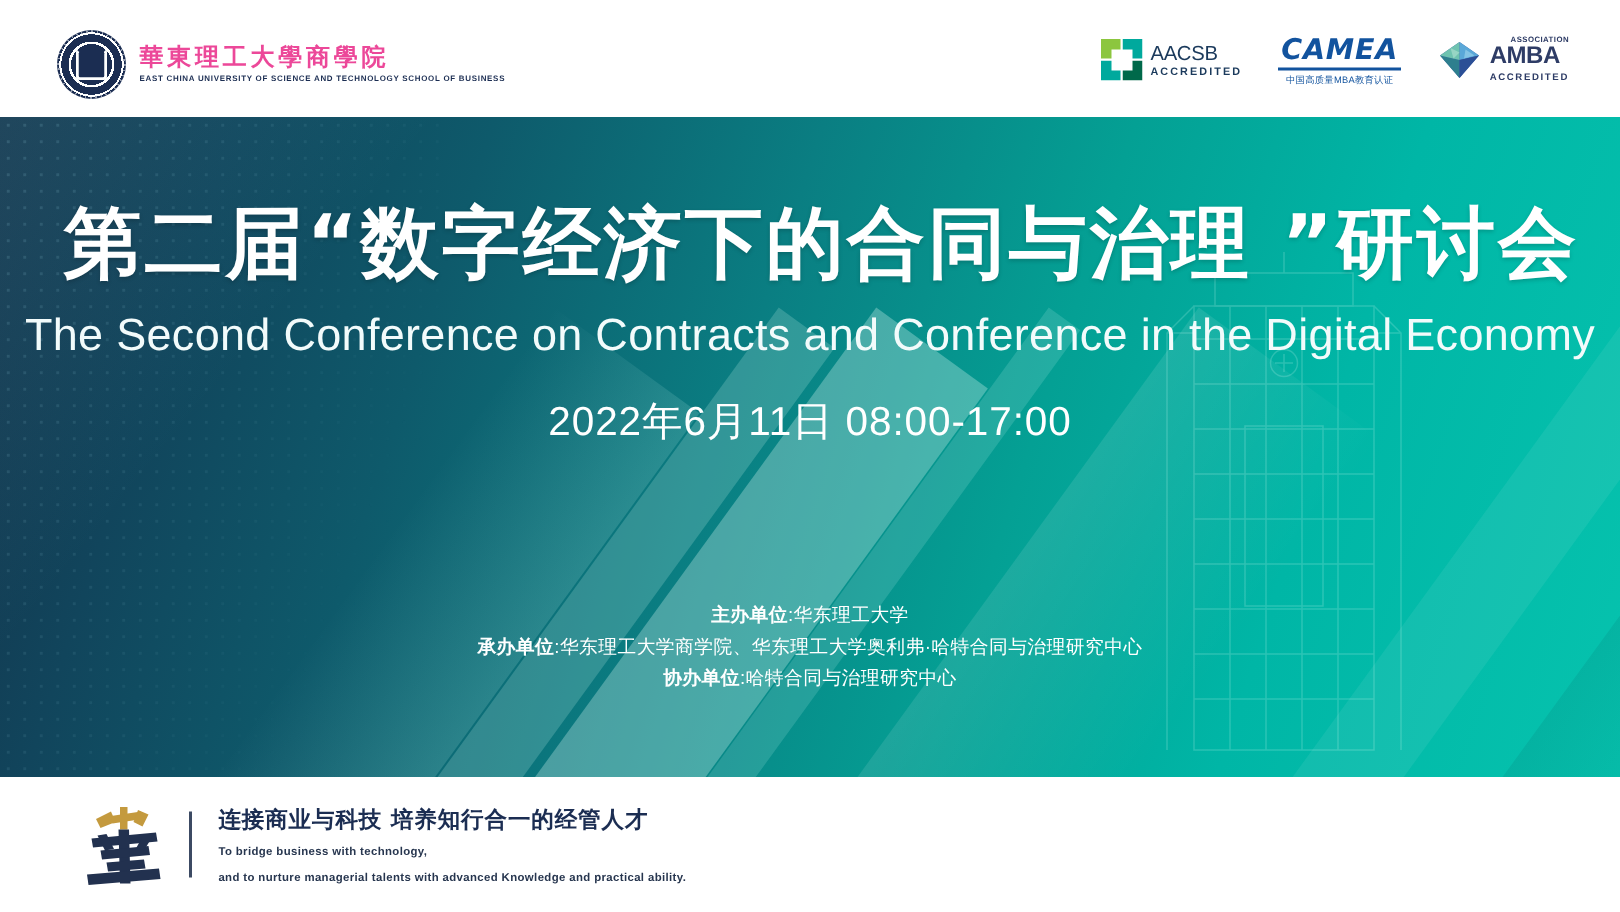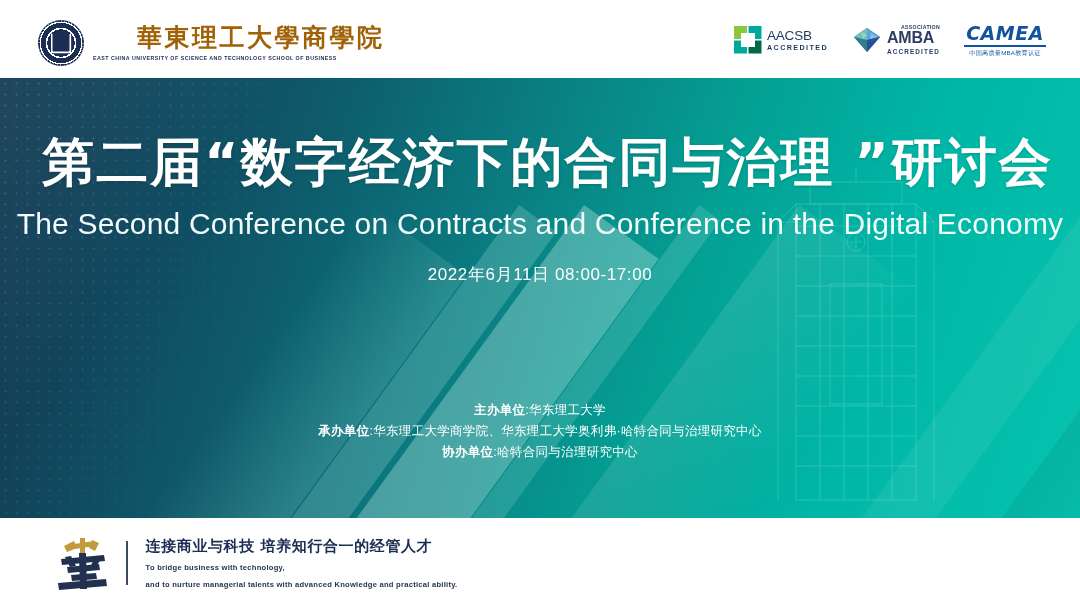--- a/index.html
+++ b/index.html
@@ -38,22 +38,22 @@
     transform:translate(-50%,-50%);
     width:46px; height:46px; border-radius:50%;
     background:
       repeating-conic-gradient(from 0deg, rgba(255,255,255,.55) 0deg 2.2deg, rgba(0,0,0,0) 2.2deg 9deg);
     mask:radial-gradient(circle, transparent 0 63%, #000 63% 76%, transparent 76%);
     -webkit-mask:radial-gradient(circle, transparent 0 63%, #000 63% 76%, transparent 76%);
   }
   .uni-names { display:flex; flex-direction:column; justify-content:center; }
   .uni-cn {
     font-family:"DejaVu Serif","Liberation Serif",serif;
-    font-size:25px; font-weight:700; color:#a16207;
-    letter-spacing:2.5px; line-height:1.05; white-space:nowrap;margin-left:44px;
+    font-size:16px; font-weight:700; color:#ec4899;
+    letter-spacing:2.5px; line-height:1.05; white-space:nowrap;
   }
   .uni-en {
     font-size:5.3px; font-weight:700; color:#1b2d52;
     letter-spacing:.48px; margin-top:4px; white-space:nowrap;
   }
 
   
   .accreds {
     position:absolute; right:34px; top:22px;
     display:flex; align-items:center; gap:24px;
@@ -139,21 +139,21 @@
     text-shadow:0 1px 3px rgba(0,0,0,.18);
     padding-left:15px;
   }
   .title-en {
     margin-top:9px; text-align:center;
     font-size:30px; font-weight:400; color:#f2fbfb;
     letter-spacing:.2px; white-space:nowrap;
   }
   .datetime {
     margin-top:22px; text-align:center;
-    font-size:17px; font-weight:400; color:#ffffff;
+    font-size:27px; font-weight:400; color:#ffffff;
     letter-spacing:.6px; white-space:nowrap;
   }
 
   
   .orgs {
     position:absolute; left:0; top:322px; width:1080px;
     text-align:center; color:#ffffff;
   }
   .org-line {
     font-size:12.5px; line-height:21px; letter-spacing:.3px; white-space:nowrap;
@@ -204,45 +204,45 @@
       <svg class="aacsb-mark" viewBox="0 0 28 28">
         <rect x="0" y="0" width="13" height="13" fill="#8cc63f"></rect>
         <rect x="14.5" y="0" width="13" height="13" fill="#00a99d"></rect>
         <rect x="0" y="14.5" width="13" height="13" fill="#00a99d"></rect>
         <rect x="14.5" y="14.5" width="13" height="13" fill="#00694a"></rect>
         <rect x="7" y="7" width="14" height="14" fill="#ffffff"></rect>
       </svg>
       <div class="acc-text">
         <span class="acc-main">AACSB</span>
         <span class="acc-sub">ACCREDITED</span>
+      </div>
+    </div>
+
+    <div class="acc">
+      <div class="camea-text">
+        <span class="camea-main">CAMEA</span>
+        <span class="camea-rule"></span>
+        <span class="camea-sub">中国高质量MBA教育认证</span>
       </div>
     </div>
 
     <div class="acc">
       <svg class="amba-mark" viewBox="0 0 30 28">
         <polygon points="15,2 28,11 15,26 2,11" fill="#3f5fa8"></polygon>
         <polygon points="15,2 28,11 15,14" fill="#5aa8d8"></polygon>
         <polygon points="2,11 15,14 15,26" fill="#2e7f8e"></polygon>
         <polygon points="15,14 28,11 15,26" fill="#2b4f96"></polygon>
         <polygon points="2,11 15,2 15,14" fill="#6fc3b0"></polygon>
         <polygon points="9,6 15,9 11,13" fill="#9fd8c8" opacity=".85"></polygon>
         <polygon points="19,7 25,11 18,13" fill="#8fcbe8" opacity=".8"></polygon>
       </svg>
       <div class="amba-text">
         <span class="amba-assoc">ASSOCIATION</span>
         <span class="amba-main">AMBA</span>
         <span class="amba-sub">ACCREDITED</span>
-      </div>
-    </div>
-
-    <div class="acc">
-      <div class="camea-text">
-        <span class="camea-main">CAMEA</span>
-        <span class="camea-rule"></span>
-        <span class="camea-sub">中国高质量MBA教育认证</span>
       </div>
     </div>
 
   </div>
 </div>
 
 <div class="panel">
 
   <div class="glow-tl"></div>
   <div class="panel-dots"></div>

